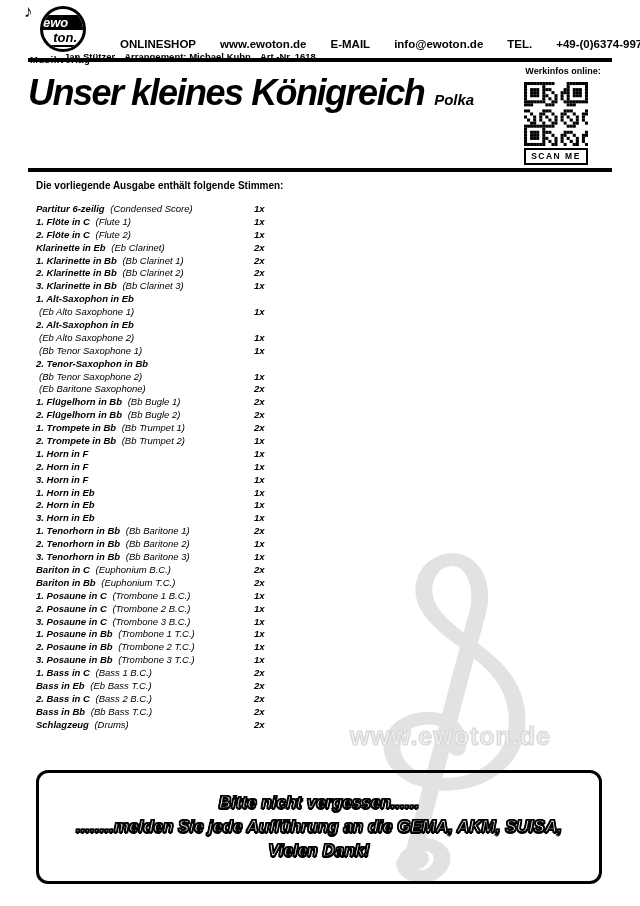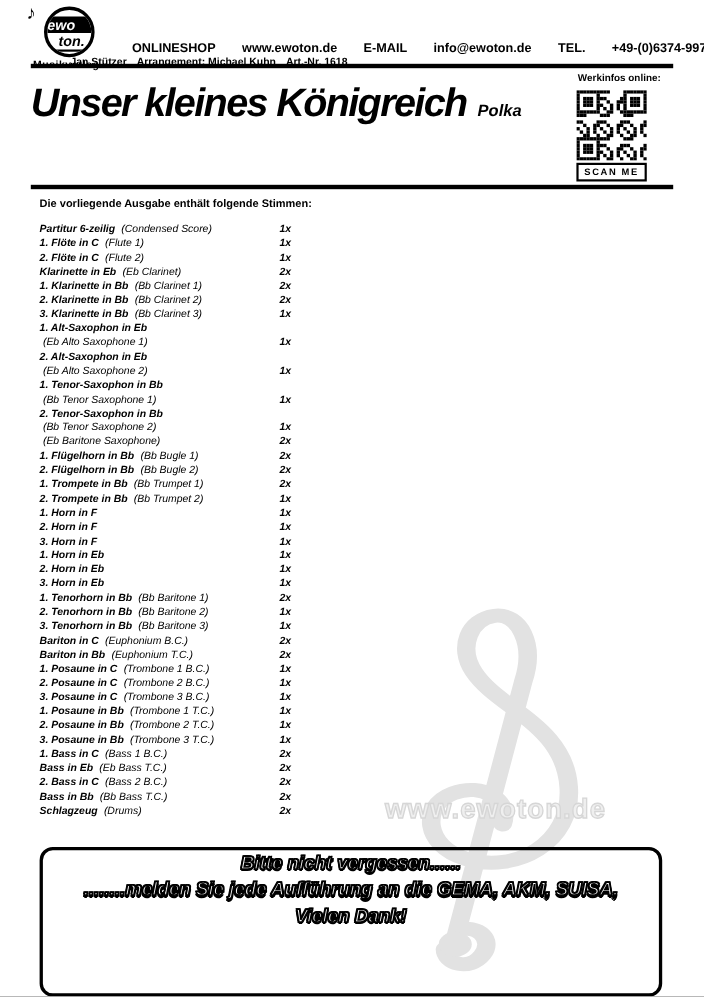--- a/index.html
+++ b/index.html
@@ -42,23 +42,23 @@
   .part-row{position:relative;height:12.9px;line-height:12.9px;font-size:9.5px;
     font-style:italic;white-space:nowrap;}
   .p-name{font-weight:bold;}
   .p-sub{margin-left:3px;}
   .p-qty{position:absolute;left:218px;top:0;font-weight:bold;}
   
   .wm-clef{position:absolute;left:322px;top:540px;width:225px;height:368px;z-index:0;}
   .wm-url{position:absolute;left:350px;top:722px;z-index:0;font-size:25px;font-weight:bold;
     color:#efefef;-webkit-text-stroke:1.2px #d6d6d6;letter-spacing:1px;}
   
-  .gema-box{position:absolute;left:36px;top:770px;width:566px;height:136px;
+  .gema-box{position:absolute;left:36px;top:770px;width:566px;height:114px;
     border:3.5px solid #000;border-radius:12px;box-sizing:border-box;z-index:2;
-    display:flex;flex-direction:column;justify-content:flex-start;text-align:center;}
+    display:flex;flex-direction:column;justify-content:center;text-align:center;}
   .gema-line{font-size:17px;font-weight:bold;font-style:italic;color:#fff;line-height:24px;
     -webkit-text-stroke:1.5px #000;
     text-shadow:-1px -1px 0 #000,1px -1px 0 #000,-1px 1px 0 #000,1px 1px 0 #000,0 2px 0 #000;}
 </style>
 </head>
 <body>
 
 <div class="page">
 
   <svg class="wm-clef" viewBox="0 0 120 260" preserveAspectRatio="none">
@@ -376,25 +376,20 @@
     <span class="p-sub"></span>
     <span class="p-qty"></span>
   </div>
 
   <div class="part-row">
     <span class="p-name"></span>
     <span class="p-sub">(Eb Alto Saxophone 2)</span>
     <span class="p-qty">1x</span>
   </div>
 
-  <div class="part-row">
-    <span class="p-name">1. Tenor-Saxophon in Bb</span>
-    <span class="p-sub"></span>
-    <span class="p-qty"></span>
-  </div>
 
   <div class="part-row">
     <span class="p-name"></span>
     <span class="p-sub">(Bb Tenor Saxophone 1)</span>
     <span class="p-qty">1x</span>
   </div>
 
   <div class="part-row">
     <span class="p-name">2. Tenor-Saxophon in Bb</span>
     <span class="p-sub"></span>

